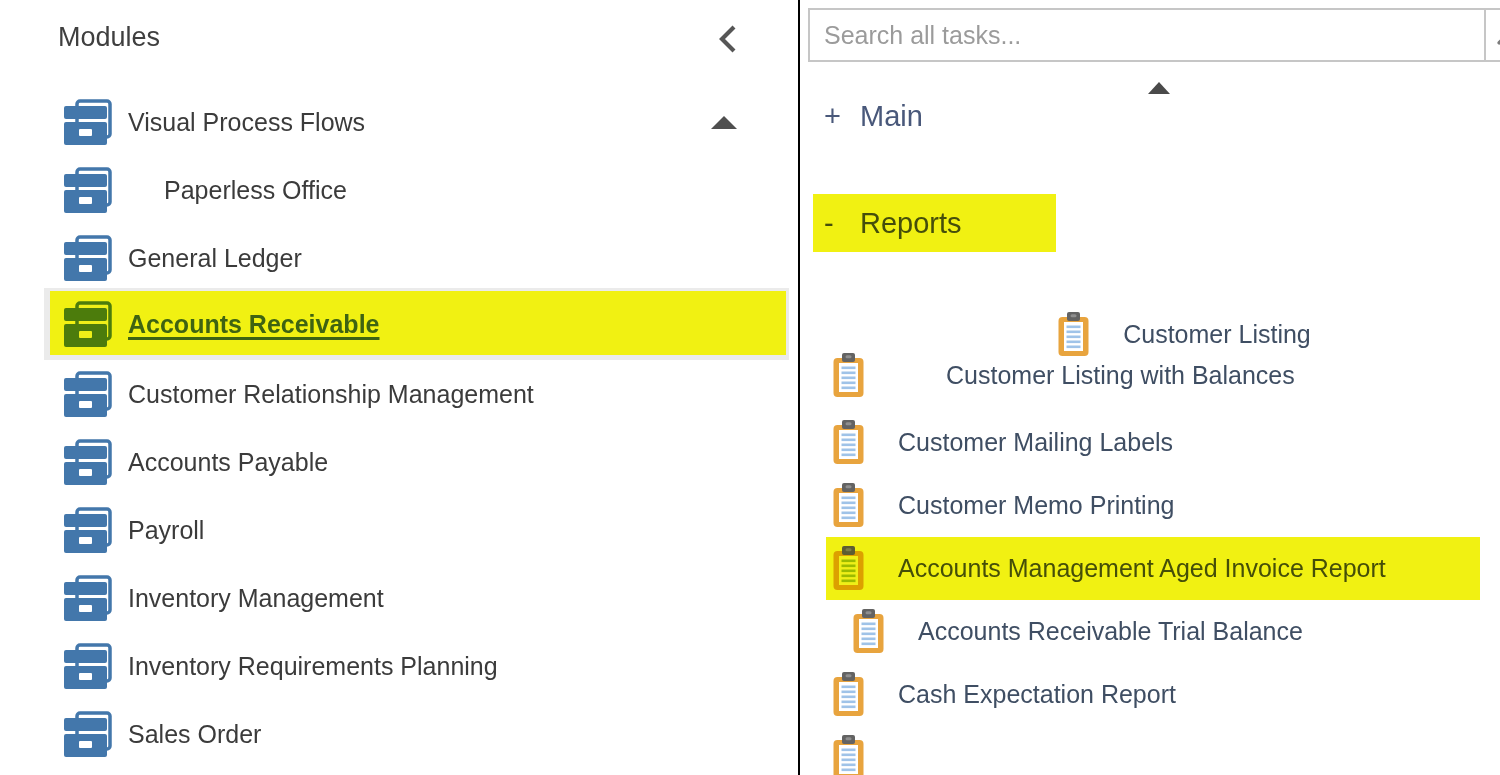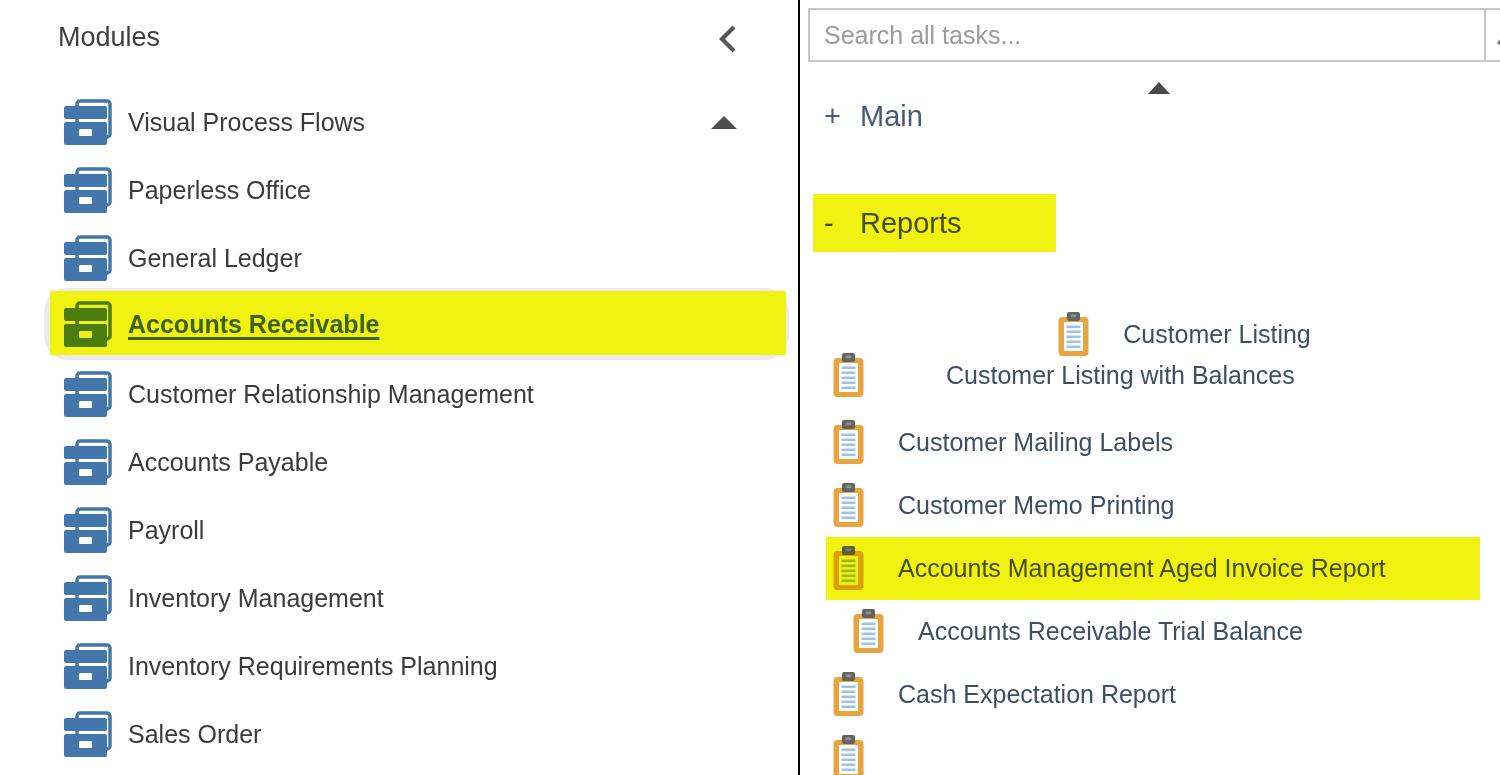--- a/index.html
+++ b/index.html
@@ -78,21 +78,21 @@
       <svg width="48" height="46" viewBox="0 0 48 46">
         <rect class="mi-back" x="13" y="2" w="32" width="33" height="36" rx="3"></rect>
         <rect class="mi-lid" x="0" y="7" width="43" height="13" rx="2"></rect>
         <rect class="mi-body" x="0" y="23" width="43" height="23" rx="2"></rect>
         <rect class="mi-dash" x="15" y="30" width="13" height="7" rx="1"></rect>
       </svg>
     </span>
     <span class="module-label">Visual Process Flows</span>
     <span class="collapse-triangle"></span>
   </div>
-        <div class="module-row" style="top: 156px;">
+        <div class="module-row" style="top: 156px; gap: 36px;">
     <span class="module-icon">
       <svg width="48" height="46" viewBox="0 0 48 46">
         <rect class="mi-back" x="13" y="2" w="32" width="33" height="36" rx="3"></rect>
         <rect class="mi-lid" x="0" y="7" width="43" height="13" rx="2"></rect>
         <rect class="mi-body" x="0" y="23" width="43" height="23" rx="2"></rect>
         <rect class="mi-dash" x="15" y="30" width="13" height="7" rx="1"></rect>
       </svg>
     </span>
     <span class="module-label">Paperless Office</span>
 
@@ -102,21 +102,21 @@
       <svg width="48" height="46" viewBox="0 0 48 46">
         <rect class="mi-back" x="13" y="2" w="32" width="33" height="36" rx="3"></rect>
         <rect class="mi-lid" x="0" y="7" width="43" height="13" rx="2"></rect>
         <rect class="mi-body" x="0" y="23" width="43" height="23" rx="2"></rect>
         <rect class="mi-dash" x="15" y="30" width="13" height="7" rx="1"></rect>
       </svg>
     </span>
     <span class="module-label">General Ledger</span>
 
   </div>
-        <div class="module-row selected" style="top: 288px; height: 72px; border-radius: 24px;">
+        <div class="module-row selected" style="top: 288px; height: 72px;">
     <span class="module-icon">
       <svg width="48" height="46" viewBox="0 0 48 46">
         <rect class="mi-back" x="13" y="2" w="32" width="33" height="36" rx="3"></rect>
         <rect class="mi-lid" x="0" y="7" width="43" height="13" rx="2"></rect>
         <rect class="mi-body" x="0" y="23" width="43" height="23" rx="2"></rect>
         <rect class="mi-dash" x="15" y="30" width="13" height="7" rx="1"></rect>
       </svg>
     </span>
     <span class="module-label">Accounts Receivable</span>
 

